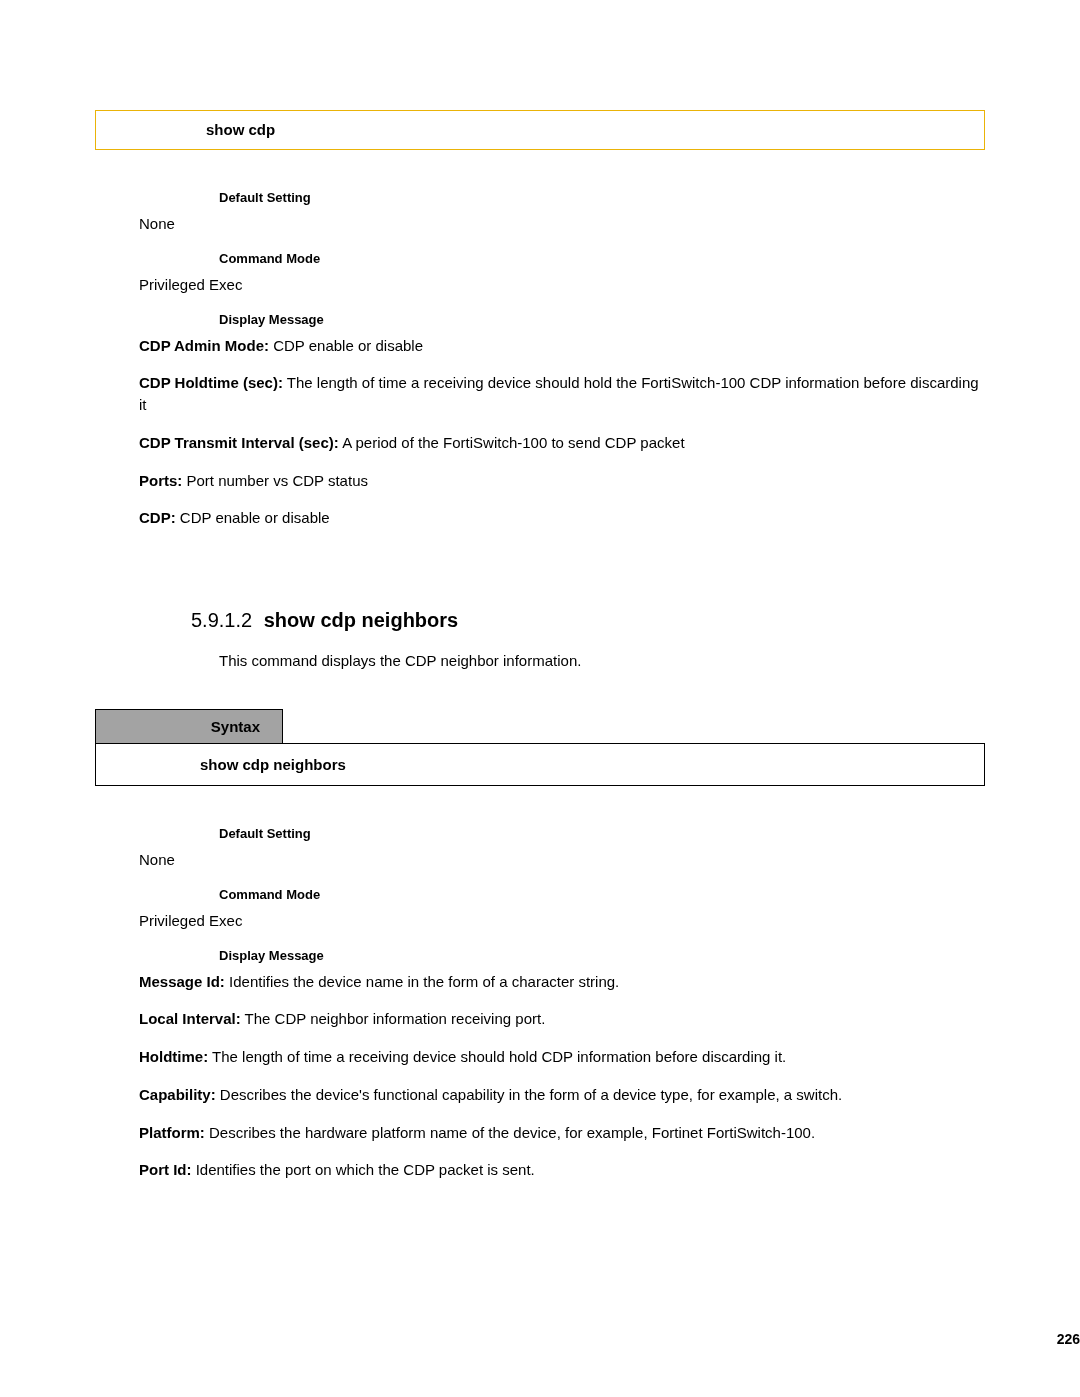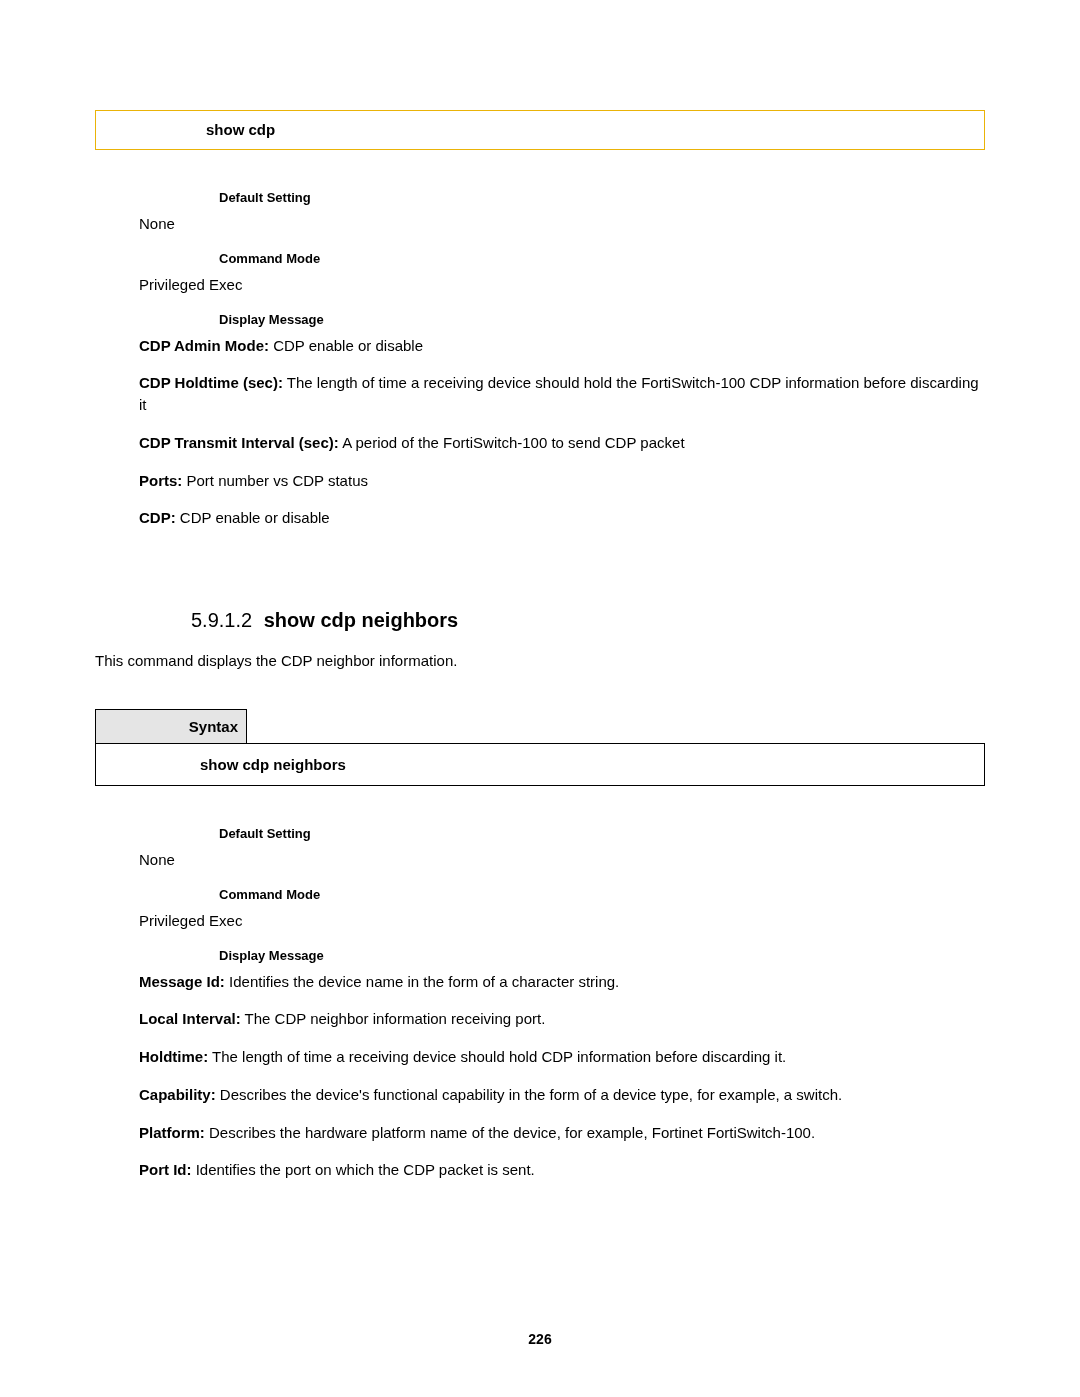--- a/index.html
+++ b/index.html
@@ -48,55 +48,56 @@
     }
     .subsection-title .num {
       font-weight: normal;
       margin-right: 6px;
     }
     .subsection-title .name {
       font-weight: bold;
     }
     .intro-text {
       font-size: 15px;
+      margin-left: 124px;
       margin-bottom: 40px;
     }
     
     .syntax-wrap {
       margin-bottom: 40px;
     }
     .syntax-header-row {
       display: flex;
     }
     .syntax-header-cell {
-      width: 152px;
+      width: 188px;
       border: 1px solid #000;
-      background: #e5e5e5;
+      background: #a3a3a3;
       font-weight: bold;
       text-align: right;
-      padding: 8px 8px;
+      padding: 8px 22px;
       font-size: 15px;
     }
     .syntax-body-row {
       border: 1px solid #000;
       border-top: none;
       padding: 12px 14px 12px 104px;
       font-weight: bold;
       font-size: 15px;
     }
     .syntax-body-row-first {
       border-top: 1px solid #000;
       margin-top: -1px;
     }
     .page-number {
       position: absolute;
       bottom: 50px;
       left: 0;
       width: 100%;
-      text-align: center;
+      text-align: right;
       font-weight: bold;
       font-size: 14px;
     }
   </style>
 </head>
 <body>
 
 <div class="syntax-box-simple">
   <span class="cmd">show cdp</span>
 </div>

